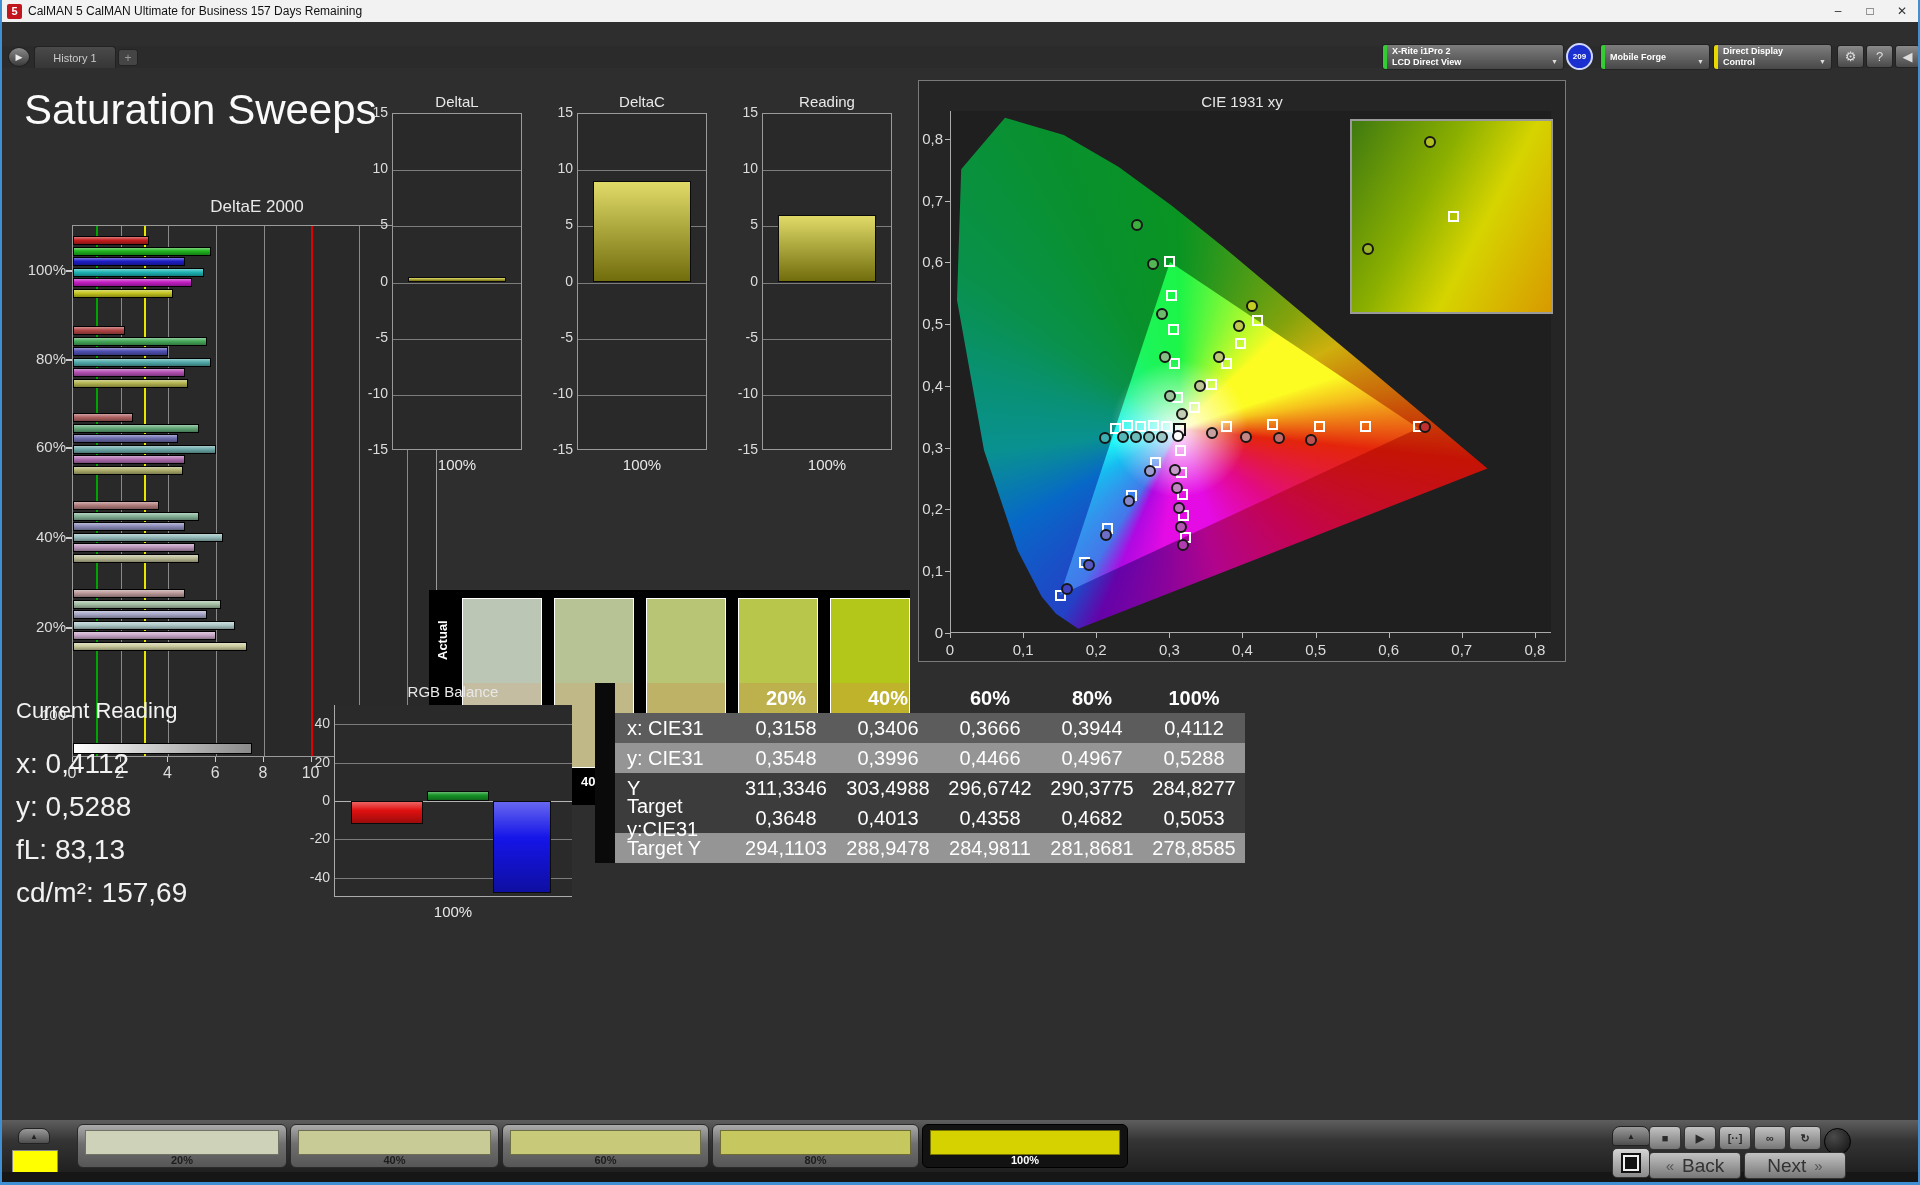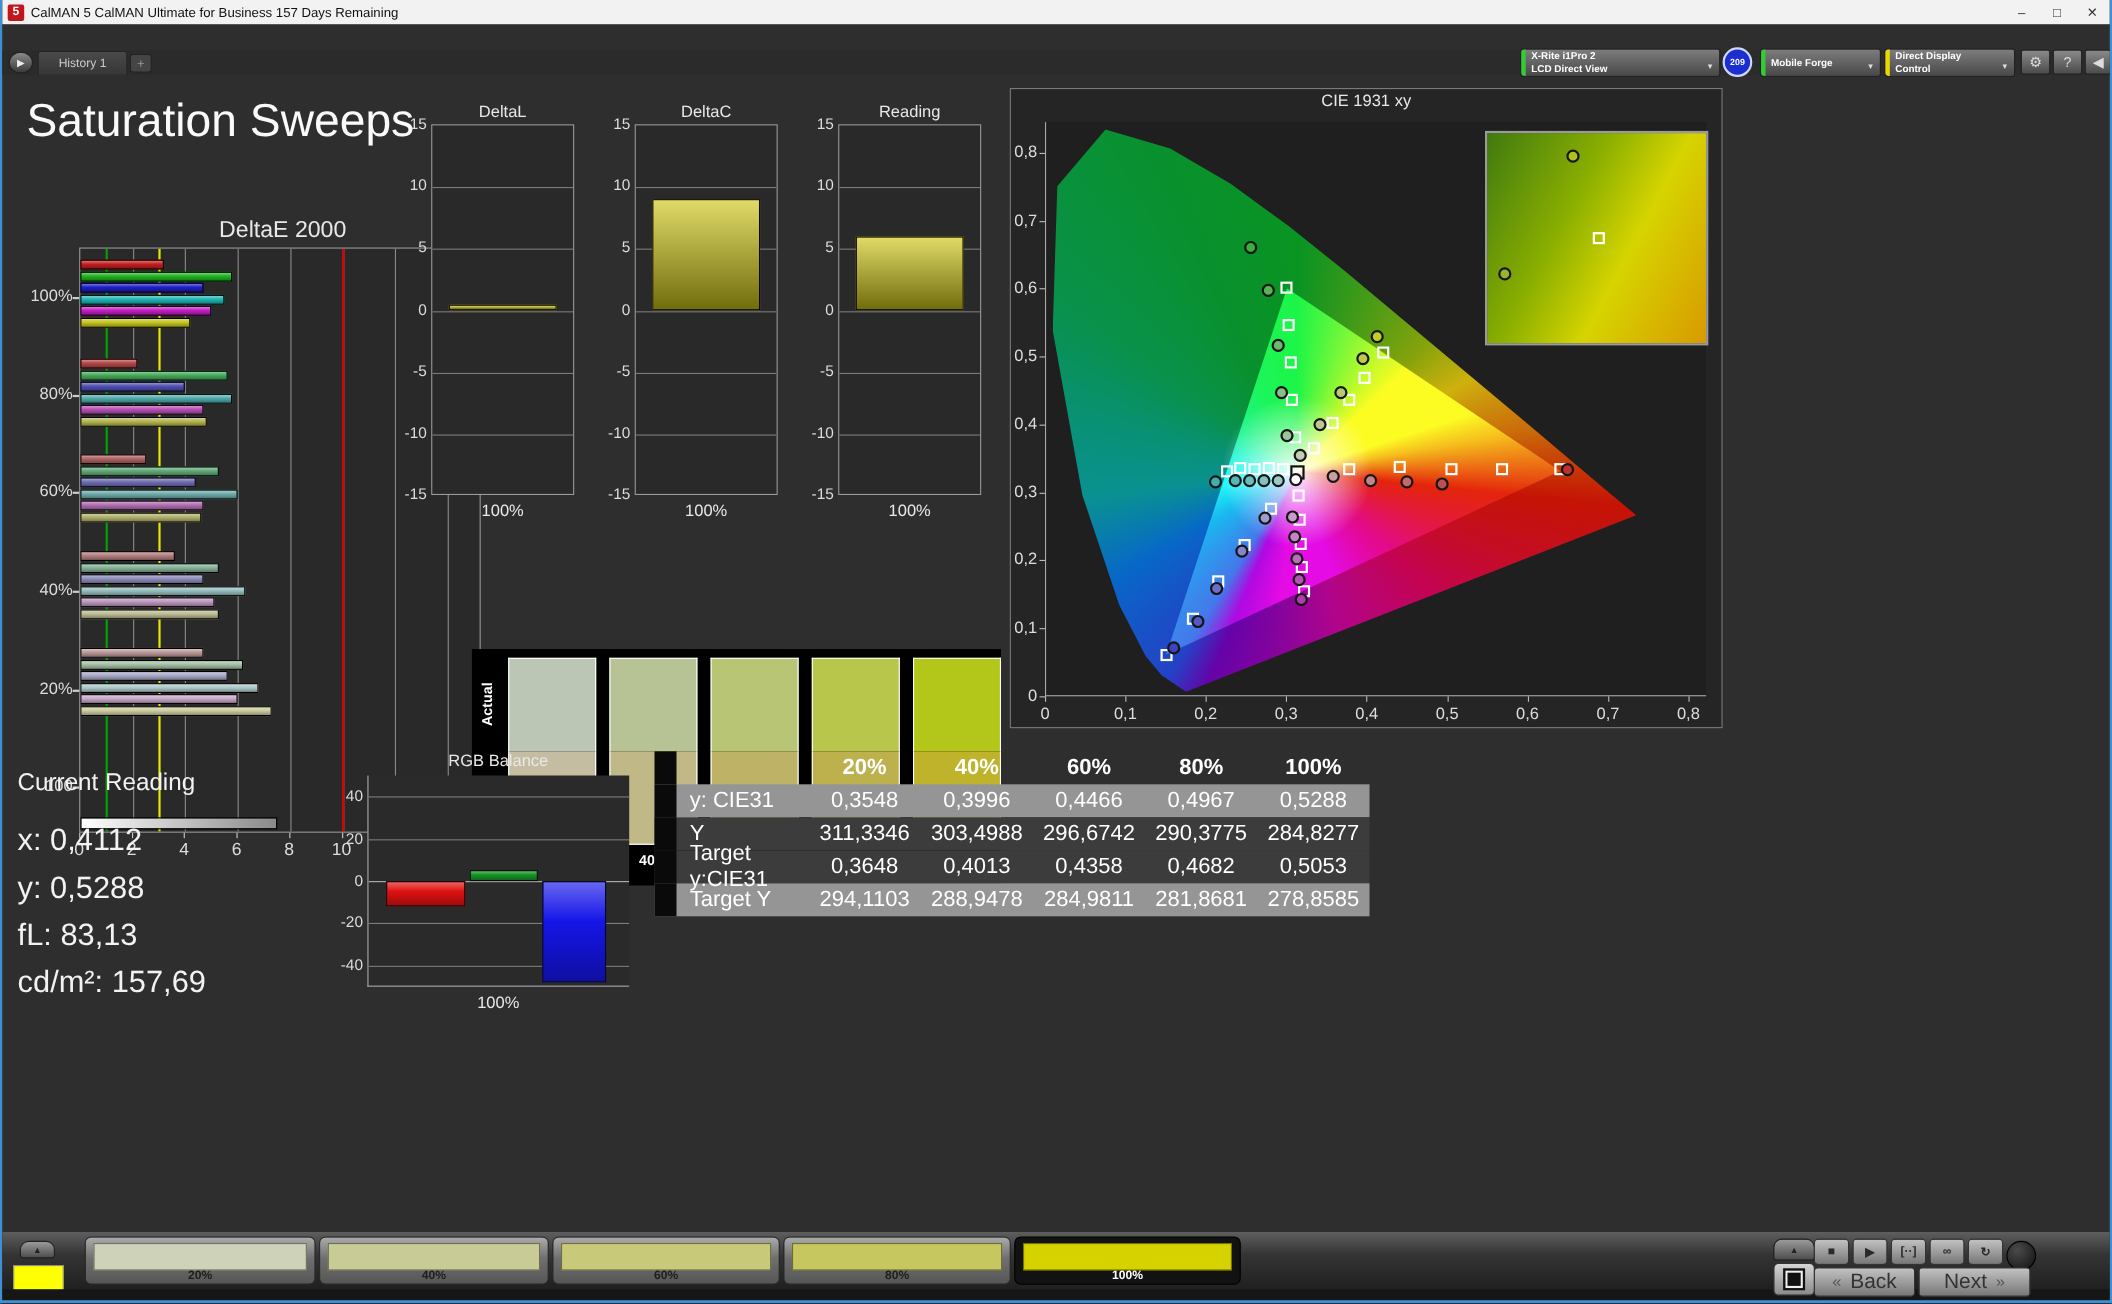--- a/index.html
+++ b/index.html
@@ -38,21 +38,21 @@
         border-radius:3px;display:flex;align-items:center;color:#fff;}
   .meter .mbar{width:4px;height:100%;border-radius:3px 0 0 3px;}
   .meter .mtext{flex:1;padding-left:5px;font-size:9px;font-weight:bold;line-height:11px;}
   .meter .caret{font-size:7px;color:#ddd;padding:0 5px;align-self:flex-end;margin-bottom:4px;}
   .badge{position:absolute;left:1564px;top:-3px;width:27px;height:27px;border-radius:50%;background:#1b2fd0;
         border:2px solid #cfd6ff;color:#fff;font-size:8px;font-weight:bold;display:flex;align-items:center;justify-content:center;}
   .sq-btn{position:absolute;top:-1px;width:27px;height:23px;border-radius:3px;background:linear-gradient(#8a8a8a,#4a4a4a);
         border:1px solid #222;color:#ddd;font-size:13px;display:flex;align-items:center;justify-content:center;}
   
   .page-title{position:absolute;left:22px;top:86px;font-size:42px;color:#fafafa;}
-  .chart-title{position:absolute;text-align:center;font-size:21px;color:#e8e8e8;}
+  .chart-title{position:absolute;text-align:center;font-size:17px;color:#e8e8e8;}
   .small-title{font-size:15px;}
   
   .plot{position:absolute;background:#292929;border:1px solid #9a9a9a;overflow:hidden;}
   .grid-v{position:absolute;top:0;bottom:0;width:1px;background:#8a8a8a;}
   .grid-h{position:absolute;left:0;right:0;height:1px;background:#7c7c7c;}
   .refline{position:absolute;top:0;bottom:0;width:2px;}
   .de-bar{position:absolute;left:0;height:9px;border:1px solid #000;}
   .de-glabel{position:absolute;left:0;width:44px;text-align:right;font-size:15px;color:#ddd;}
   .tick-label{position:absolute;font-size:16px;color:#ddd;text-align:center;}
   .ytick-label{position:absolute;font-size:14px;color:#ddd;text-align:right;}
@@ -323,21 +323,21 @@
       <div class="strip-label" style="left: 217px; top: 184px; width: 80px;">60%</div>
       <div class="strip-swatch" style="left: 309px; top: 8px; width: 80px; height: 85px; background: rgb(184, 198, 75); border-bottom: none;"></div>
       <div class="strip-swatch" style="left: 309px; top: 93px; width: 80px; height: 85px; background: rgb(189, 177, 78); border-top: none;"></div>
       <div class="strip-label" style="left: 309px; top: 184px; width: 80px;">80%</div>
       <div class="strip-swatch" style="left: 401px; top: 8px; width: 80px; height: 85px; background: rgb(179, 199, 27); border-bottom: none;"></div>
       <div class="strip-swatch" style="left: 401px; top: 93px; width: 80px; height: 85px; background: rgb(191, 179, 43); border-top: none;"></div>
       <div class="strip-label" style="left: 401px; top: 184px; width: 80px;">100%</div>
     </div>
 
   <div class="cie-panel">
-    <div class="chart-title small-title" style="left:0;top:2px;width:100%;">CIE 1931 xy</div>
+    <div class="chart-title small-title" style="left:0;top:12px;width:100%;">CIE 1931 xy</div>
     <div class="cie-plot" id="cie-plot">
       <div class="cie-shape cie-colors"></div>
       <div class="cie-triangle" style="position:absolute;left:0;top:0;width:100%;height:100%;"></div>
       <div class="cie-shape cie-glow"></div>
     <div class="pt-square" style="left: 269.641px; top: 309.671px;"></div>
         <div class="pt-square" style="left: 316.434px; top: 308.436px;"></div>
         <div class="pt-square" style="left: 363.227px; top: 309.671px;"></div>
         <div class="pt-square" style="left: 409.29px; top: 310.289px;"></div>
         <div class="pt-square" style="left: 461.932px; top: 310.289px;"></div>
         <div class="pt-circle" style="left: 255.018px; top: 316.466px; background: rgb(201, 160, 160);"></div>
@@ -470,20 +470,29 @@
   <div class="dtable" id="data-table">
       <div class="drow hdr">
         <div class="dcell-nub"></div>
         <div class="dcell-label"></div>
         <div class="dcell-val">20%</div>
         <div class="dcell-val">40%</div>
         <div class="dcell-val">60%</div>
         <div class="dcell-val">80%</div>
         <div class="dcell-val">100%</div>
       </div>
+      <div class="drow" style="background: rgb(92, 92, 92);">
+        <div class="dcell-nub"></div>
+        <div class="dcell-label">x: CIE31</div>
+        <div class="dcell-val">0,3158</div>
+        <div class="dcell-val">0,3406</div>
+        <div class="dcell-val">0,3666</div>
+        <div class="dcell-val">0,3944</div>
+        <div class="dcell-val">0,4112</div>
+      </div>
       <div class="drow" style="background: rgb(149, 149, 149);">
         <div class="dcell-nub"></div>
         <div class="dcell-label">y: CIE31</div>
         <div class="dcell-val">0,3548</div>
         <div class="dcell-val">0,3996</div>
         <div class="dcell-val">0,4466</div>
         <div class="dcell-val">0,4967</div>
         <div class="dcell-val">0,5288</div>
       </div>
       <div class="drow" style="background: rgb(60, 60, 60);">

